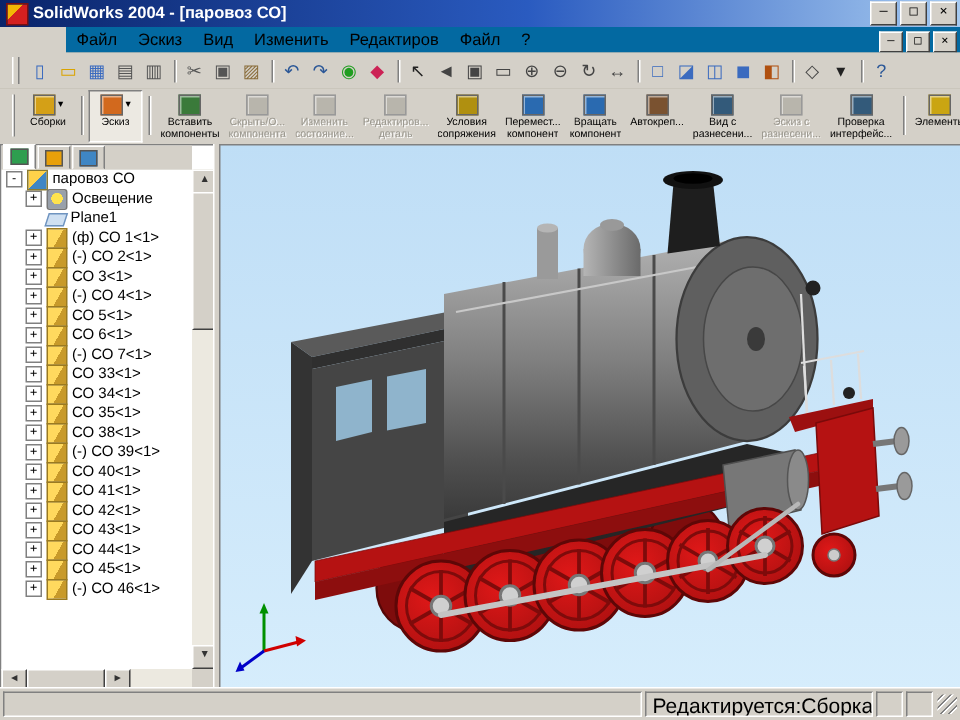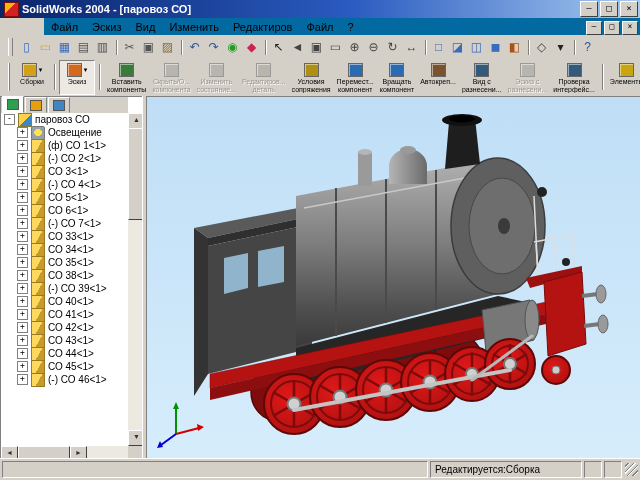--- a/index.html
+++ b/index.html
@@ -125,21 +125,21 @@
     border-left:1px solid #fff;border-right:1px solid #808080;}
 
   
   #viewport{position:absolute;top:0;left:146px;right:0;bottom:0;
     background:linear-gradient(180deg,#bfdef6,#d6edfc);
     box-shadow:inset 1px 1px 0 #808080;}
   #viewport svg{display:block;width:100%;height:100%;}
 
   
   #statusbar{position:absolute;left:0;right:0;bottom:0;height:19px;background:#d4d0c8;
-    border-top:1px solid #fff;display:flex;align-items:center;padding:1px 2px;font-size:10px;}
+    border-top:1px solid #fff;display:flex;align-items:center;padding:1px 2px;font-size:14px;}
   .status-cell{height:15px;background:#d4d0c8;margin-right:2px;
     border:1px solid;border-color:#808080 #fff #fff #808080;
     display:flex;align-items:center;padding:0 4px;white-space:nowrap;overflow:hidden;}
   .status-left{flex:1;}
   .status-mode{width:142px;flex:none;}
   .status-sq{width:16px;flex:none;padding:0;}
   .resize-grip{width:13px;height:13px;flex:none;margin-left:1px;
     background:repeating-linear-gradient(135deg,transparent 0 2px,#808080 2px 3px,#fff 3px 4px);}
 </style>
 </head>
@@ -409,20 +409,25 @@
       <div class="tree-row root">
         <span class="expander">-</span>
         <span class="ticon ico-asm"></span>
         <span class="tlabel">паровоз СО</span>
       </div>
       <div>
           <div class="tree-row">
           <span class="expander">+</span>
           <span class="ticon ico-light"></span>
           <span class="tlabel">Освещение</span>
+        </div>
+          <div class="tree-row">
+          <span class="expander" style="visibility: hidden;"></span>
+          <span class="ticon ico-plane"></span>
+          <span class="tlabel">Plane1</span>
         </div>
           <div class="tree-row">
           <span class="expander">+</span>
           <span class="ticon ico-part"></span>
           <span class="tlabel">(ф) СО 1&lt;1&gt;</span>
         </div>
           <div class="tree-row">
           <span class="expander">+</span>
           <span class="ticon ico-part"></span>
           <span class="tlabel">(-) СО 2&lt;1&gt;</span>

